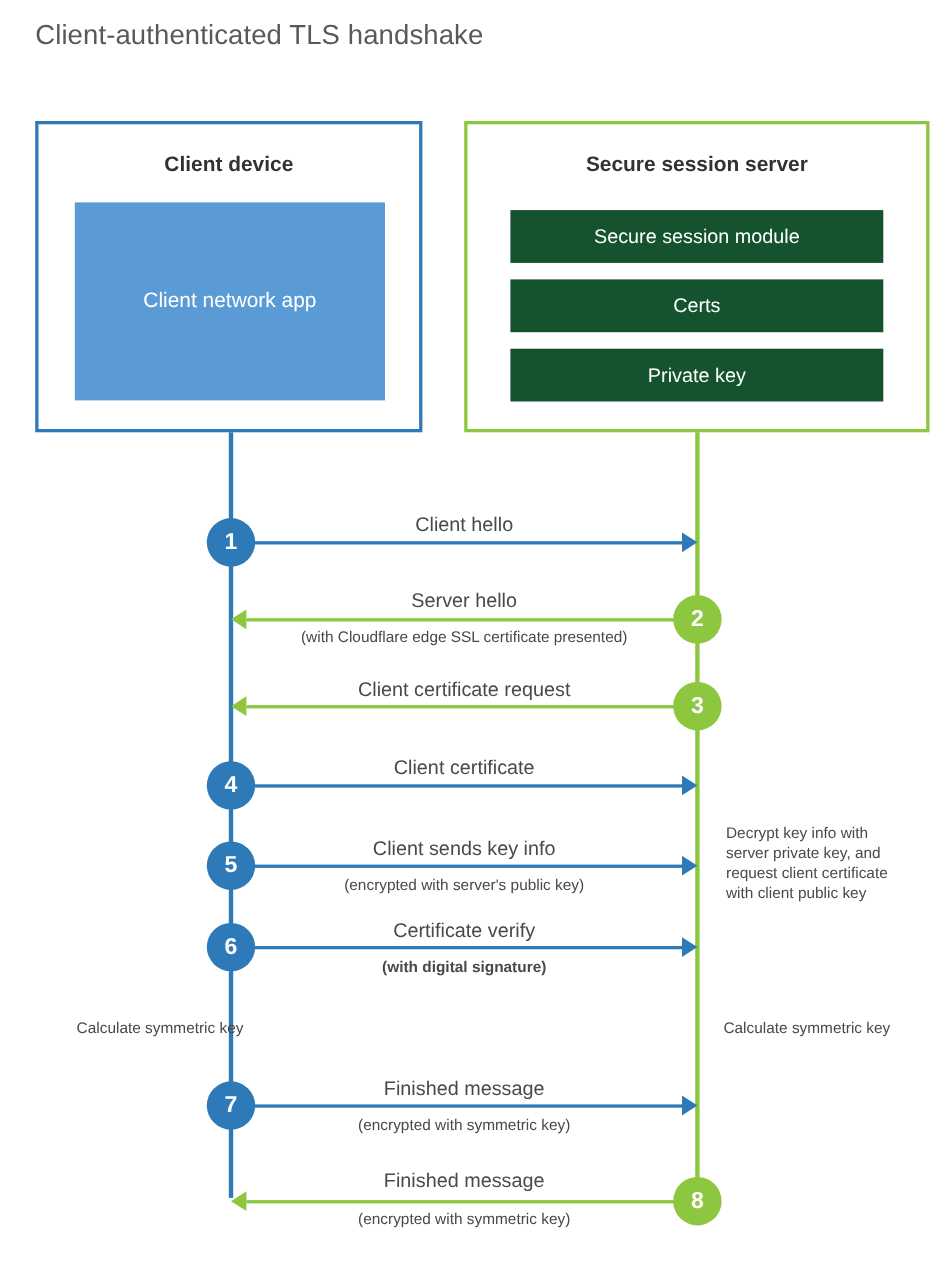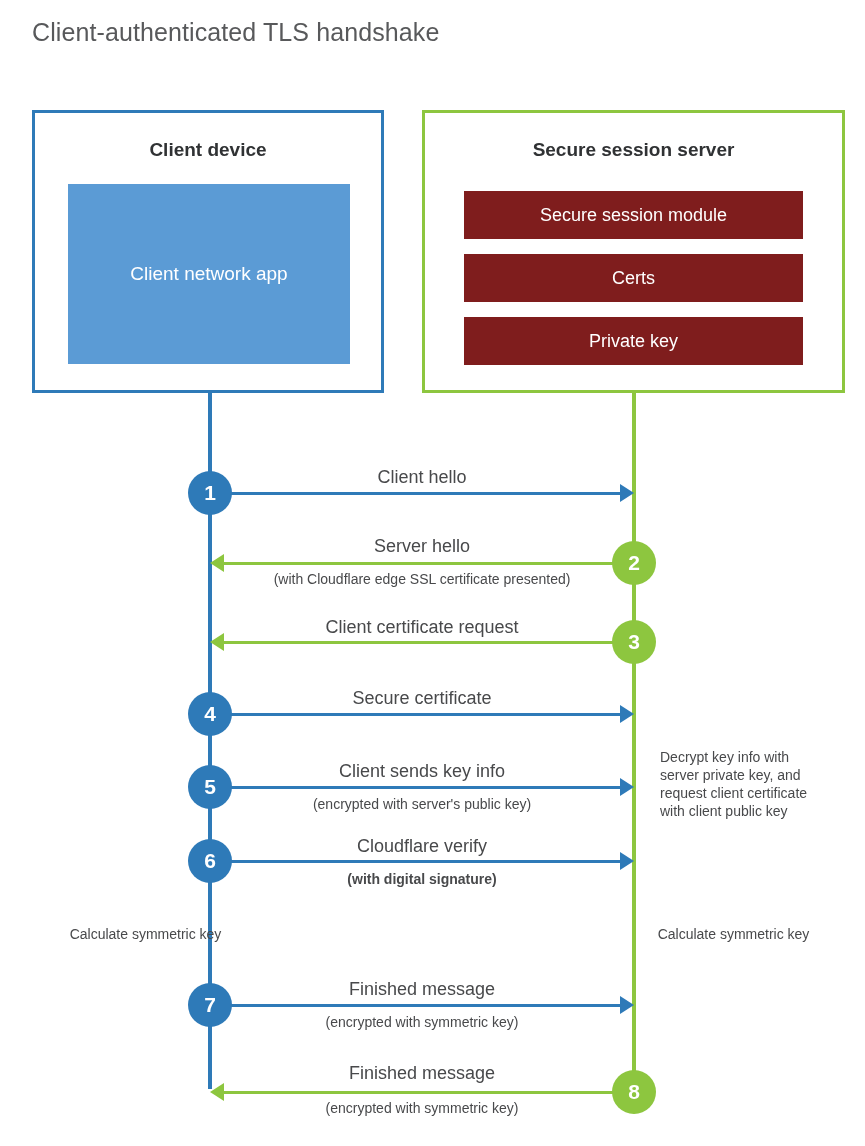--- a/index.html
+++ b/index.html
@@ -75,21 +75,21 @@
     text-align: center;
     padding: 0 10px;
     box-sizing: border-box;
   }
 
   .server-bar {
     position: absolute;
     left: 39px;
     width: 339px;
     height: 48px;
-    background: #7f1d1d;
+    background: #14532d;
     color: #ffffff;
     font-size: 18px;
     display: flex;
     align-items: center;
     justify-content: center;
     text-align: center;
   }
   #server-bar-0 { top: 78px; }
   #server-bar-1 { top: 141px; }
   #server-bar-2 { top: 204px; }
@@ -197,32 +197,32 @@
 <div class="arrow-line green" style="left:224px; top:562px; width:410px;"></div>
 <div class="arrow-head left green" style="left:210px; top:554px;"></div>
 <div class="msg-sublabel" style="left:210px; top:571px; width:424px;">(with Cloudflare edge SSL certificate presented)</div>
 <div class="step-circle green" style="left:612px; top:541px;">2</div>
 
 <div class="msg-label" style="left:210px; top:617px; width:424px;">Client certificate request</div>
 <div class="arrow-line green" style="left:224px; top:641px; width:410px;"></div>
 <div class="arrow-head left green" style="left:210px; top:633px;"></div>
 <div class="step-circle green" style="left:612px; top:620px;">3</div>
 
-<div class="msg-label" style="left:210px; top:688px; width:424px;">Secure certificate</div>
+<div class="msg-label" style="left:210px; top:688px; width:424px;">Client certificate</div>
 <div class="arrow-line blue" style="left:210px; top:713px; width:410px;"></div>
 <div class="arrow-head right blue" style="left:620px; top:705px;"></div>
 <div class="step-circle blue" style="left:188px; top:692px;">4</div>
 
 <div class="msg-label" style="left:210px; top:761px; width:424px;">Client sends key info</div>
 <div class="arrow-line blue" style="left:210px; top:786px; width:410px;"></div>
 <div class="arrow-head right blue" style="left:620px; top:778px;"></div>
 <div class="msg-sublabel" style="left:210px; top:796px; width:424px;">(encrypted with server's public key)</div>
 <div class="step-circle blue" style="left:188px; top:765px;">5</div>
 
-<div class="msg-label" style="left:210px; top:836px; width:424px;">Cloudflare verify</div>
+<div class="msg-label" style="left:210px; top:836px; width:424px;">Certificate verify</div>
 <div class="arrow-line blue" style="left:210px; top:860px; width:410px;"></div>
 <div class="arrow-head right blue" style="left:620px; top:852px;"></div>
 <div class="msg-sublabel" style="left:210px; top:871px; width:424px;font-weight:bold;">(with digital signature)</div>
 <div class="step-circle blue" style="left:188px; top:839px;">6</div>
 
 <div class="msg-label" style="left:210px; top:979px; width:424px;">Finished message</div>
 <div class="arrow-line blue" style="left:210px; top:1004px; width:410px;"></div>
 <div class="arrow-head right blue" style="left:620px; top:996px;"></div>
 <div class="msg-sublabel" style="left:210px; top:1014px; width:424px;">(encrypted with symmetric key)</div>
 <div class="step-circle blue" style="left:188px; top:983px;">7</div>

